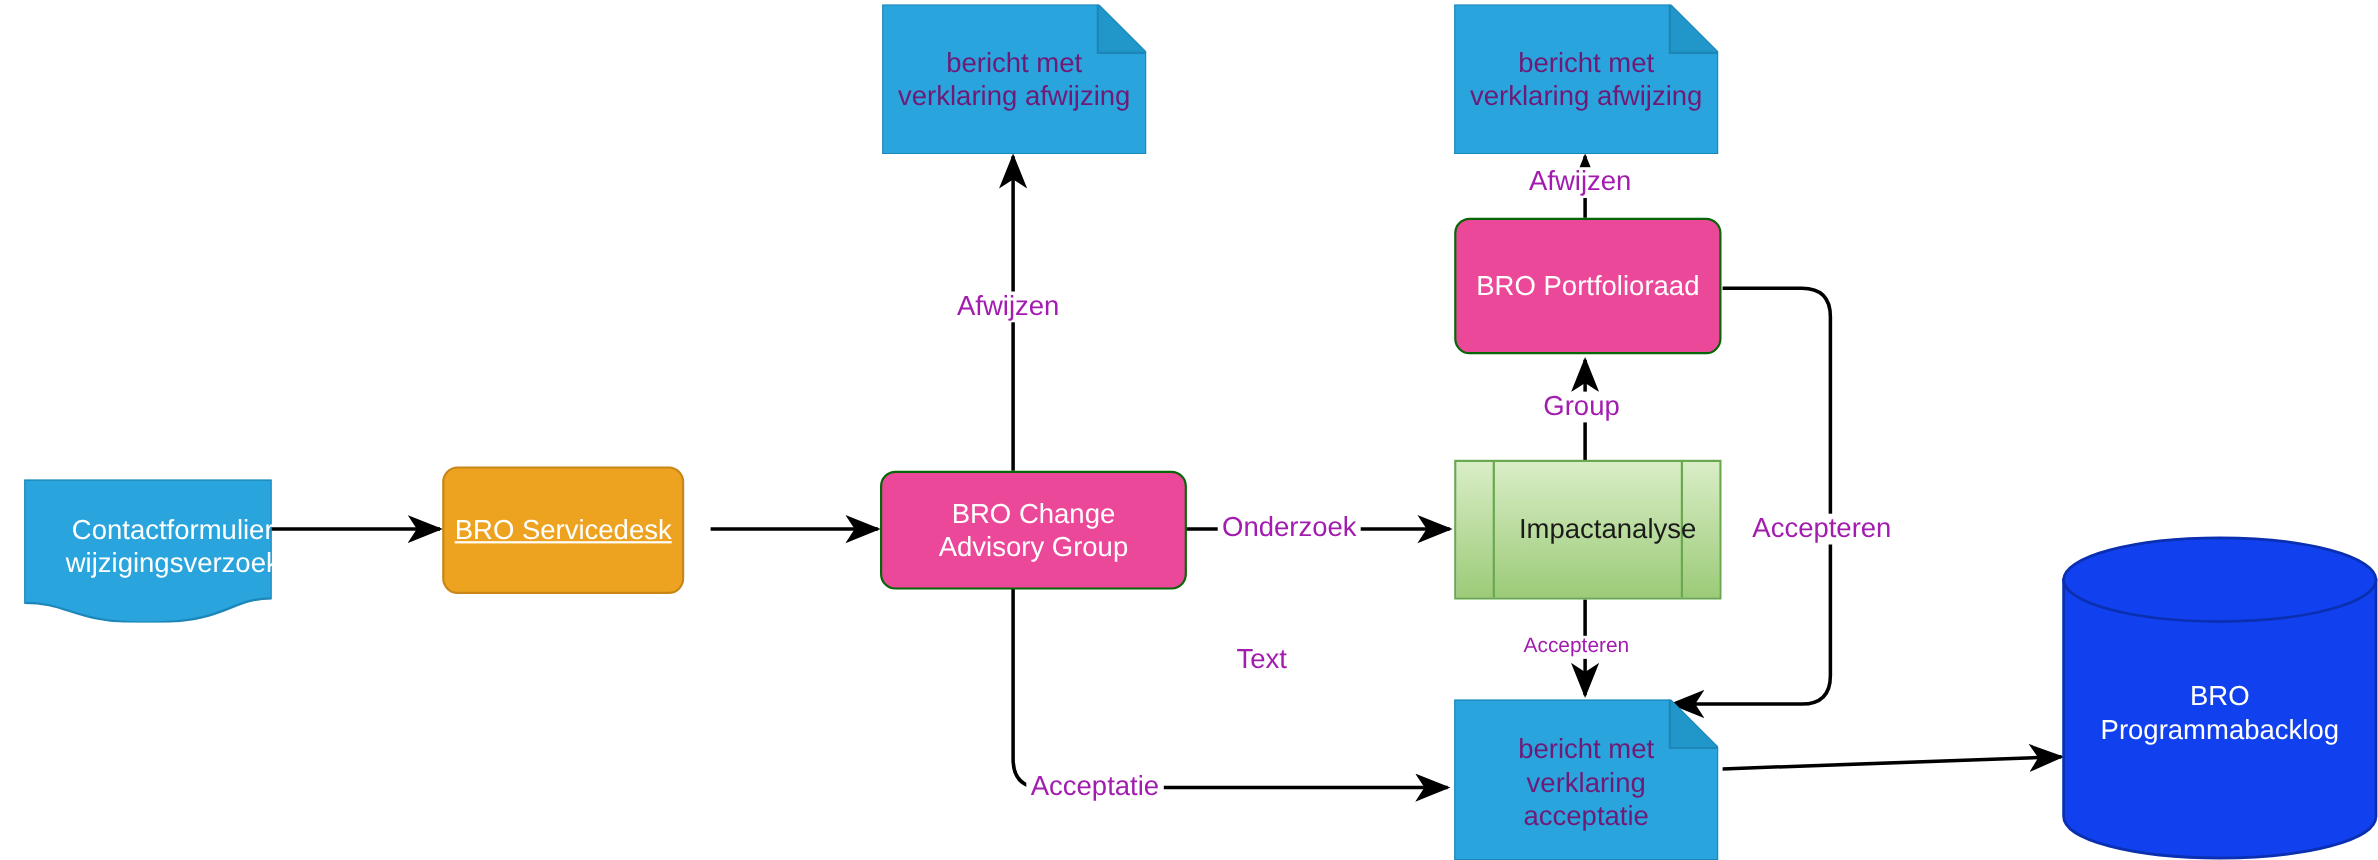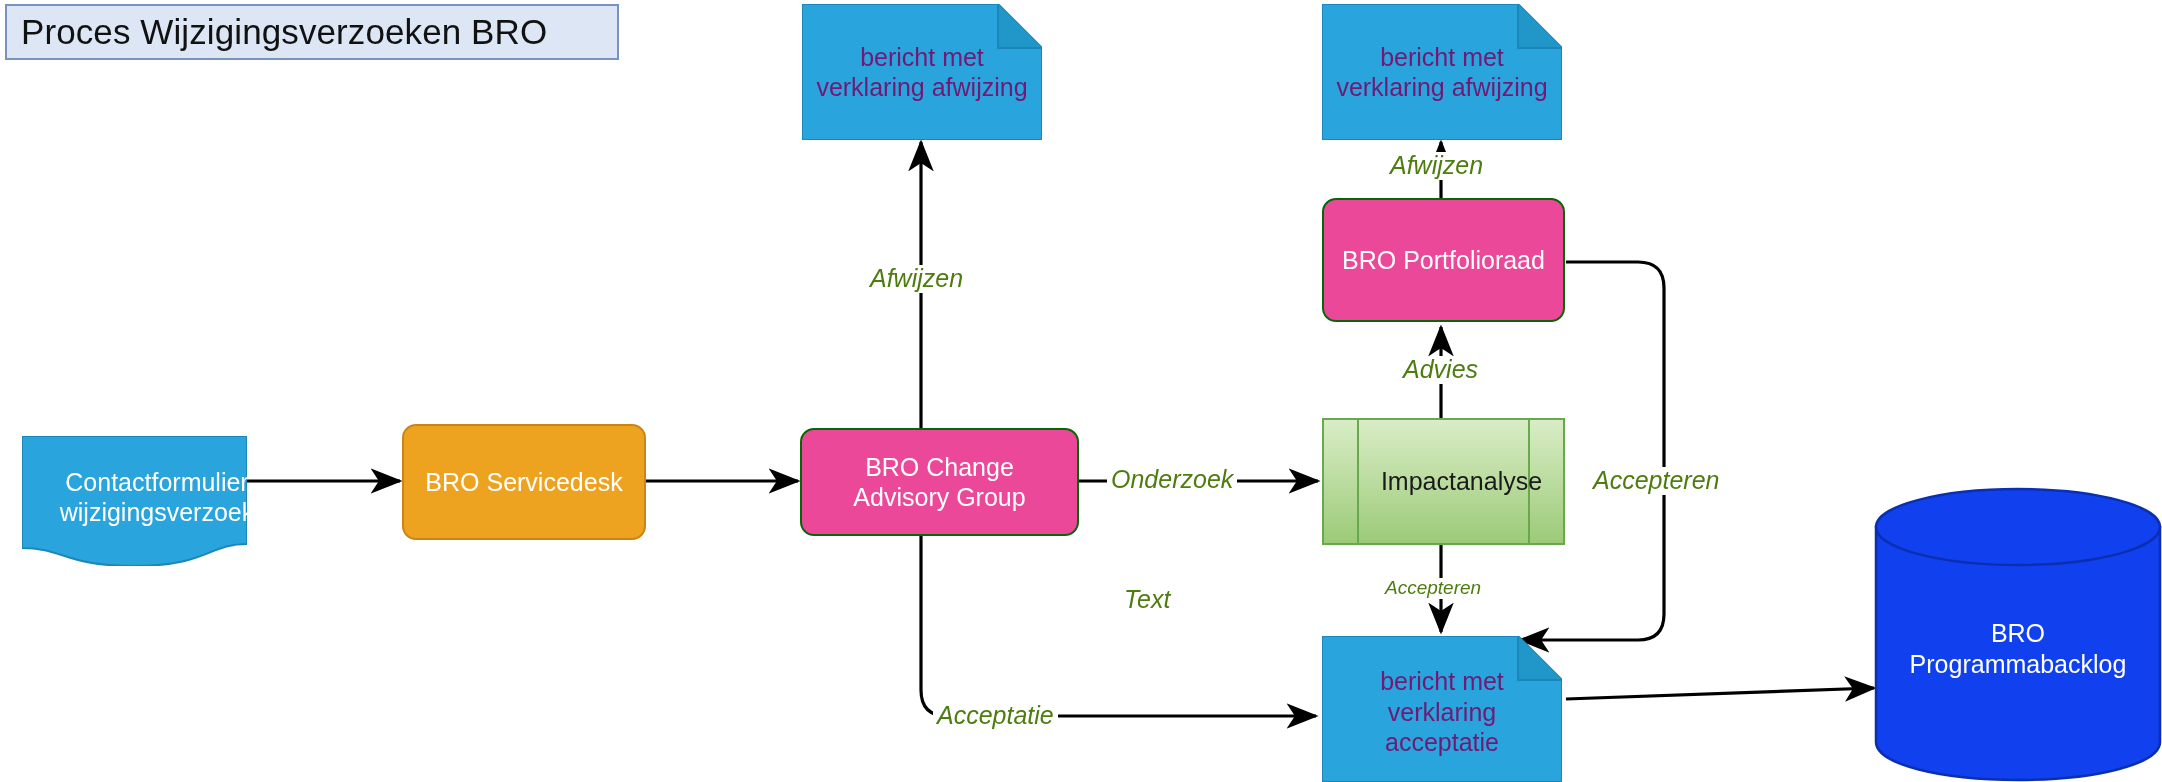--- a/index.html
+++ b/index.html
@@ -125,27 +125,26 @@
   }
   .cylinder > .shape {
     position: absolute;
     left: 0; top: 0; width: 100%; height: 100%;
   }
   .cylinder .label { position: relative; z-index: 2; }
 
   
   .edge-label {
     position: absolute;
-    color: #4d7c0f;
+    color: #a21caf;
     font-size: 25px;
     background: #ffffff;
     white-space: nowrap;
     padding: 0 4px;
     line-height: 1.1;
-    font-style: italic;
   }
   .edge-label.small { font-size: 19px; }
 </style>
 </head>
 <body>
 
 <div id="canvas">
 
   <svg id="edges" viewBox="0 0 2162 782" xmlns="http://www.w3.org/2000/svg">
     <defs>
@@ -170,33 +169,30 @@
       <path d="M1441,198 L1441,142"></path>
 
       <path d="M1441,545 L1441,632"></path>
 
       <path d="M1566,262 L1638,262 Q1664,262 1664,288 L1664,614 Q1664,640 1638,640 L1520,640"></path>
 
       <path d="M1566,699 L1874,688"></path>
     </g>
   </svg>
 
-  <div id="title-banner">
-    <span class="label">Proces Wijzigingsverzoeken BRO</span>
-  </div>
 
   <div class="node doc" style="left:22px; top:436px; width:225px; height:130px;padding-left:45px;">
     <svg class="shape" viewBox="0 0 225 130" preserveAspectRatio="none" xmlns="http://www.w3.org/2000/svg">
       <path d="M0,0 L225,0 L225,108 C186,108 186,130 112,130 C42,130 42,112 0,112 Z" fill="#29A4DC" stroke="#1c86b8" stroke-width="2"></path>
     </svg>
     <span class="label" style="margin-top:-8px;">Contactformulier
 wijzigingsverzoek</span>
   </div>
 
-  <div class="node rounded-box box-orange" style="left:402px; top:424px; width:244px; height:116px;">
+  <div class="node rounded-box box-orange" style="left:402px; top:424px; width:220px; height:116px;text-decoration:underline;">
     <span class="label">BRO Servicedesk</span>
   </div>
 
   <div class="node rounded-box box-green" style="left:800px; top:428px; width:279px; height:108px;">
     <span class="label">BRO Change
 Advisory Group</span>
   </div>
 
   <div class="node note" style="left:802px; top:4px; width:240px; height:136px;">
     <svg class="shape" viewBox="0 0 240 136" preserveAspectRatio="none" xmlns="http://www.w3.org/2000/svg">
@@ -250,21 +246,21 @@
 
   <div class="edge-label" style="left:1386px; top:152px;">
     <span>Afwijzen</span>
   </div>
 
   <div class="edge-label" style="left:1107px; top:466px;">
     <span>Onderzoek</span>
   </div>
 
   <div class="edge-label" style="left:1399px; top:356px;">
-    <span>Advies</span>
+    <span>Group</span>
   </div>
 
   <div class="edge-label small" style="left:1381px; top:578px;">
     <span>Accepteren</span>
   </div>
 
   <div class="edge-label" style="left:1589px; top:467px;">
     <span>Accepteren</span>
   </div>
 

